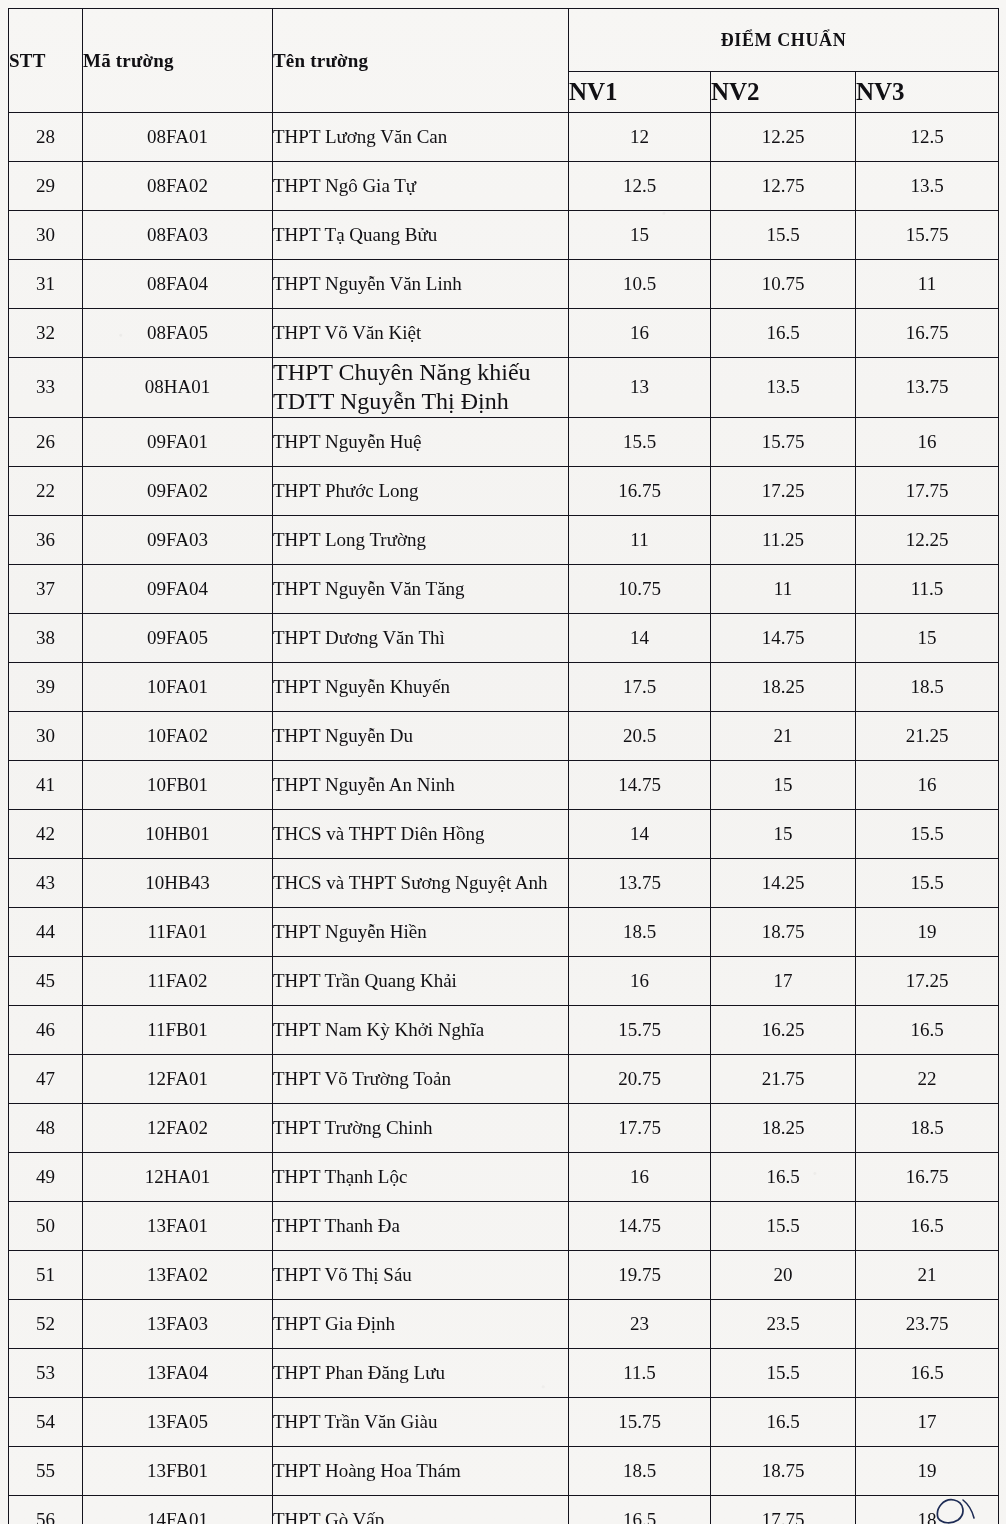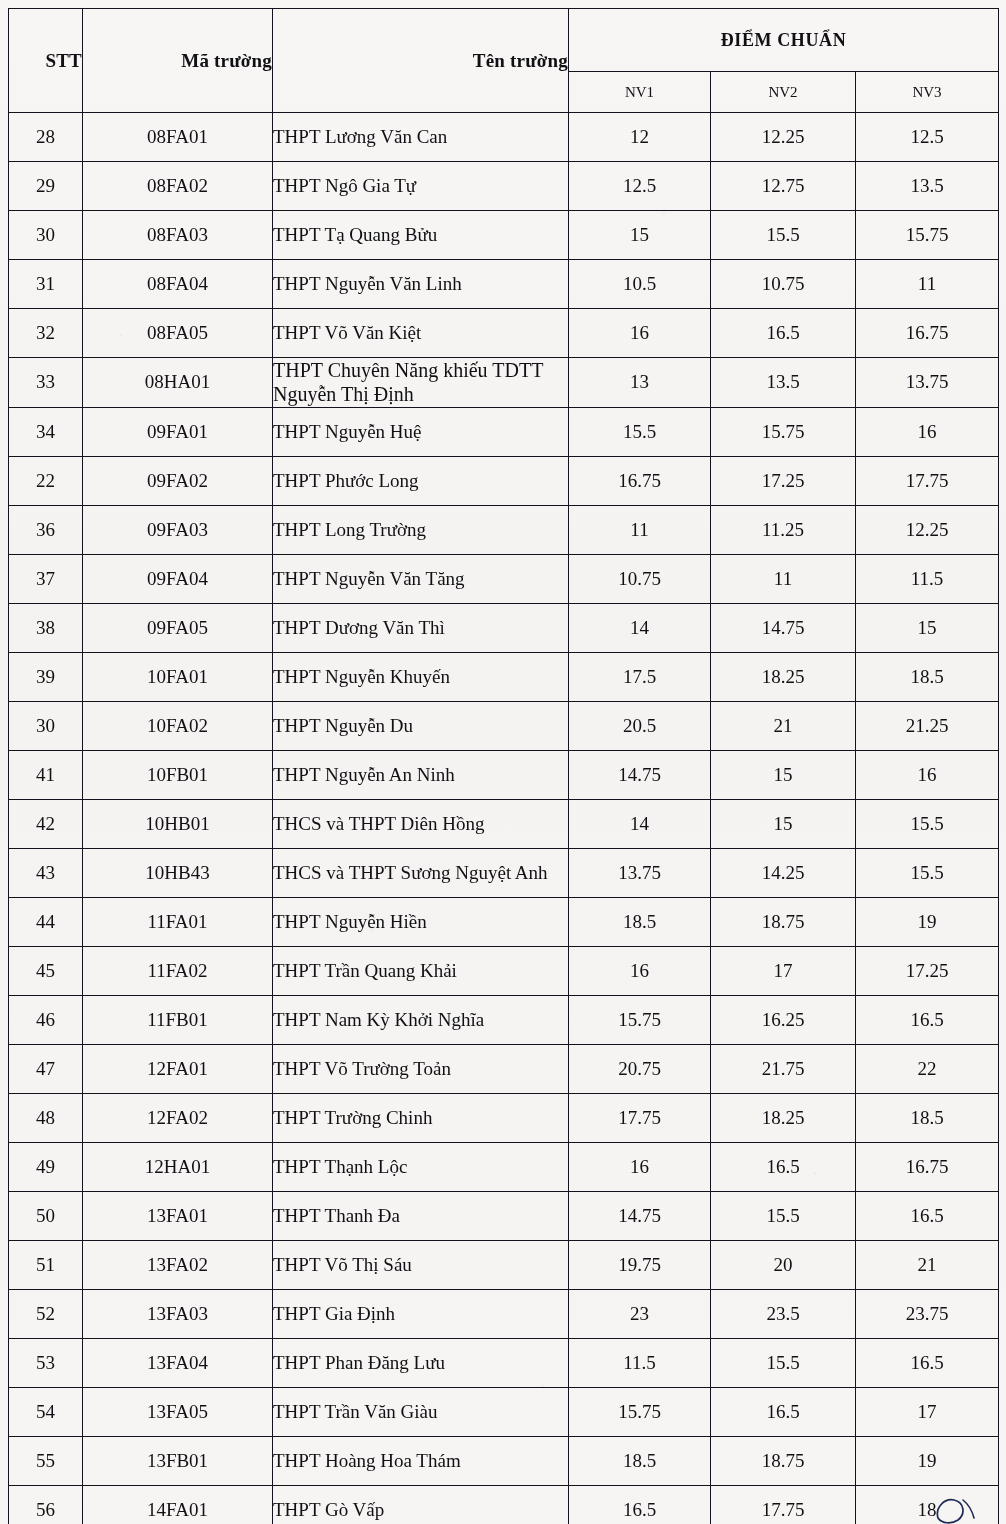--- a/index.html
+++ b/index.html
@@ -56,43 +56,43 @@
   col.c-stt   { width: 74px; }
   col.c-code  { width: 190px; }
   col.c-name  { width: 296px; }
   col.c-nv1   { width: 142px; }
   col.c-nv2   { width: 145px; }
   col.c-nv3   { width: 143px; }
 
   th.head-cell {
     font-weight: bold;
     font-size: 19px;
-    text-align: right;
+    text-align: left;
     letter-spacing: .2px;
     height: 62px;
   }
   th.head-diem {
     font-size: 18px;
     letter-spacing: .6px;
     height: 62px;
   }
   th.head-sub {
-    font-weight: normal;
-    font-size: 15px;
-    text-align: center;
+    font-weight: bold;
+    font-size: 25px;
+    text-align: left;
     height: 40px;
   }
 
   td.cell {
     font-size: 19px;
     height: 48px;
   }
   td.c-center { text-align: center; }
   td.c-left   { text-align: left; padding-left: 9px; line-height: 1.22; }
-  td.c-name-2l { font-size: 20px; margin-left: 12px; }
+  td.c-name-2l { font-size: 24px; margin-left: 12px; }
 
   .pen-mark {
     position: absolute;
     right: 16px;
     bottom: -4px;
     width: 58px;
     height: 40px;
     pointer-events: none;
   }
 </style>
@@ -167,21 +167,21 @@
         </tr>
         <tr>
           <td class="cell c-center">33</td>
           <td class="cell c-code-val c-center">08HA01</td>
           <td class="cell c-left c-name-2l">THPT Chuyên Năng khiếu TDTT Nguyễn Thị Định</td>
           <td class="cell c-center">13</td>
           <td class="cell c-center">13.5</td>
           <td class="cell c-center">13.75</td>
         </tr>
         <tr>
-          <td class="cell c-center">34</td>
+          <td class="cell c-center">26</td>
           <td class="cell c-code-val c-center">09FA01</td>
           <td class="cell c-left">THPT Nguyễn Huệ</td>
           <td class="cell c-center">15.5</td>
           <td class="cell c-center">15.75</td>
           <td class="cell c-center">16</td>
         </tr>
         <tr>
           <td class="cell c-center">22</td>
           <td class="cell c-code-val c-center">09FA02</td>
           <td class="cell c-left">THPT Phước Long</td>

